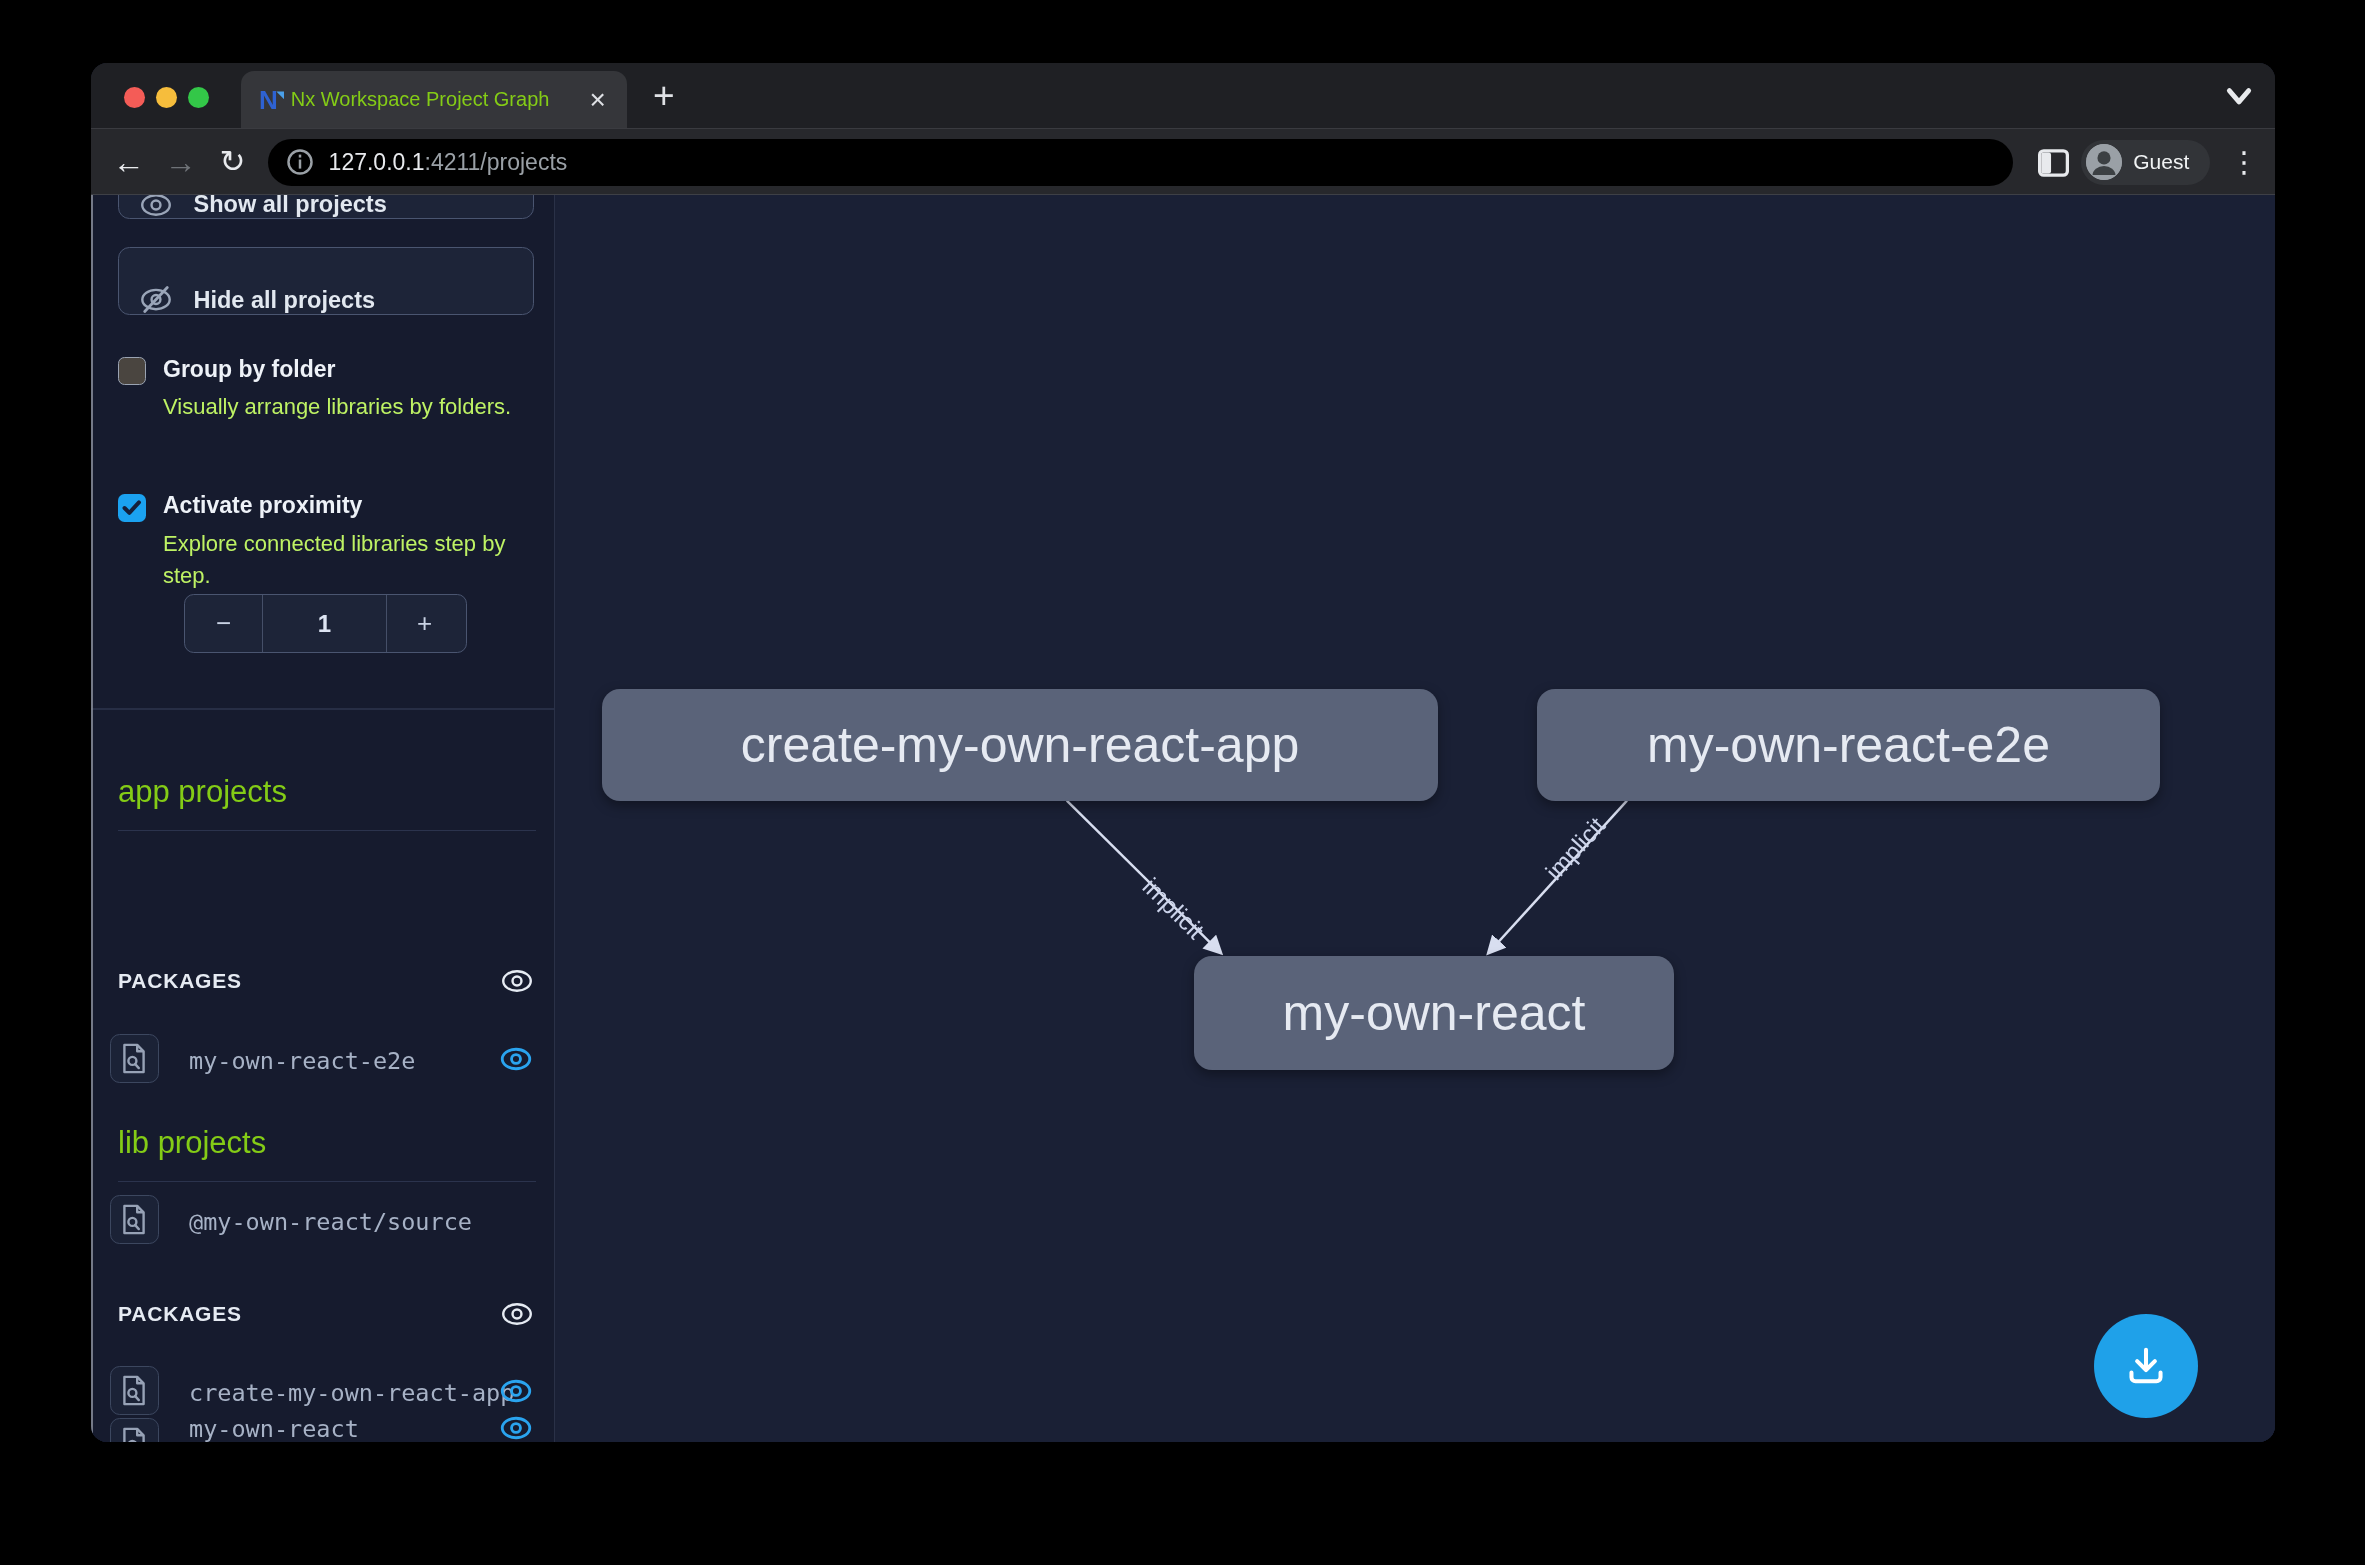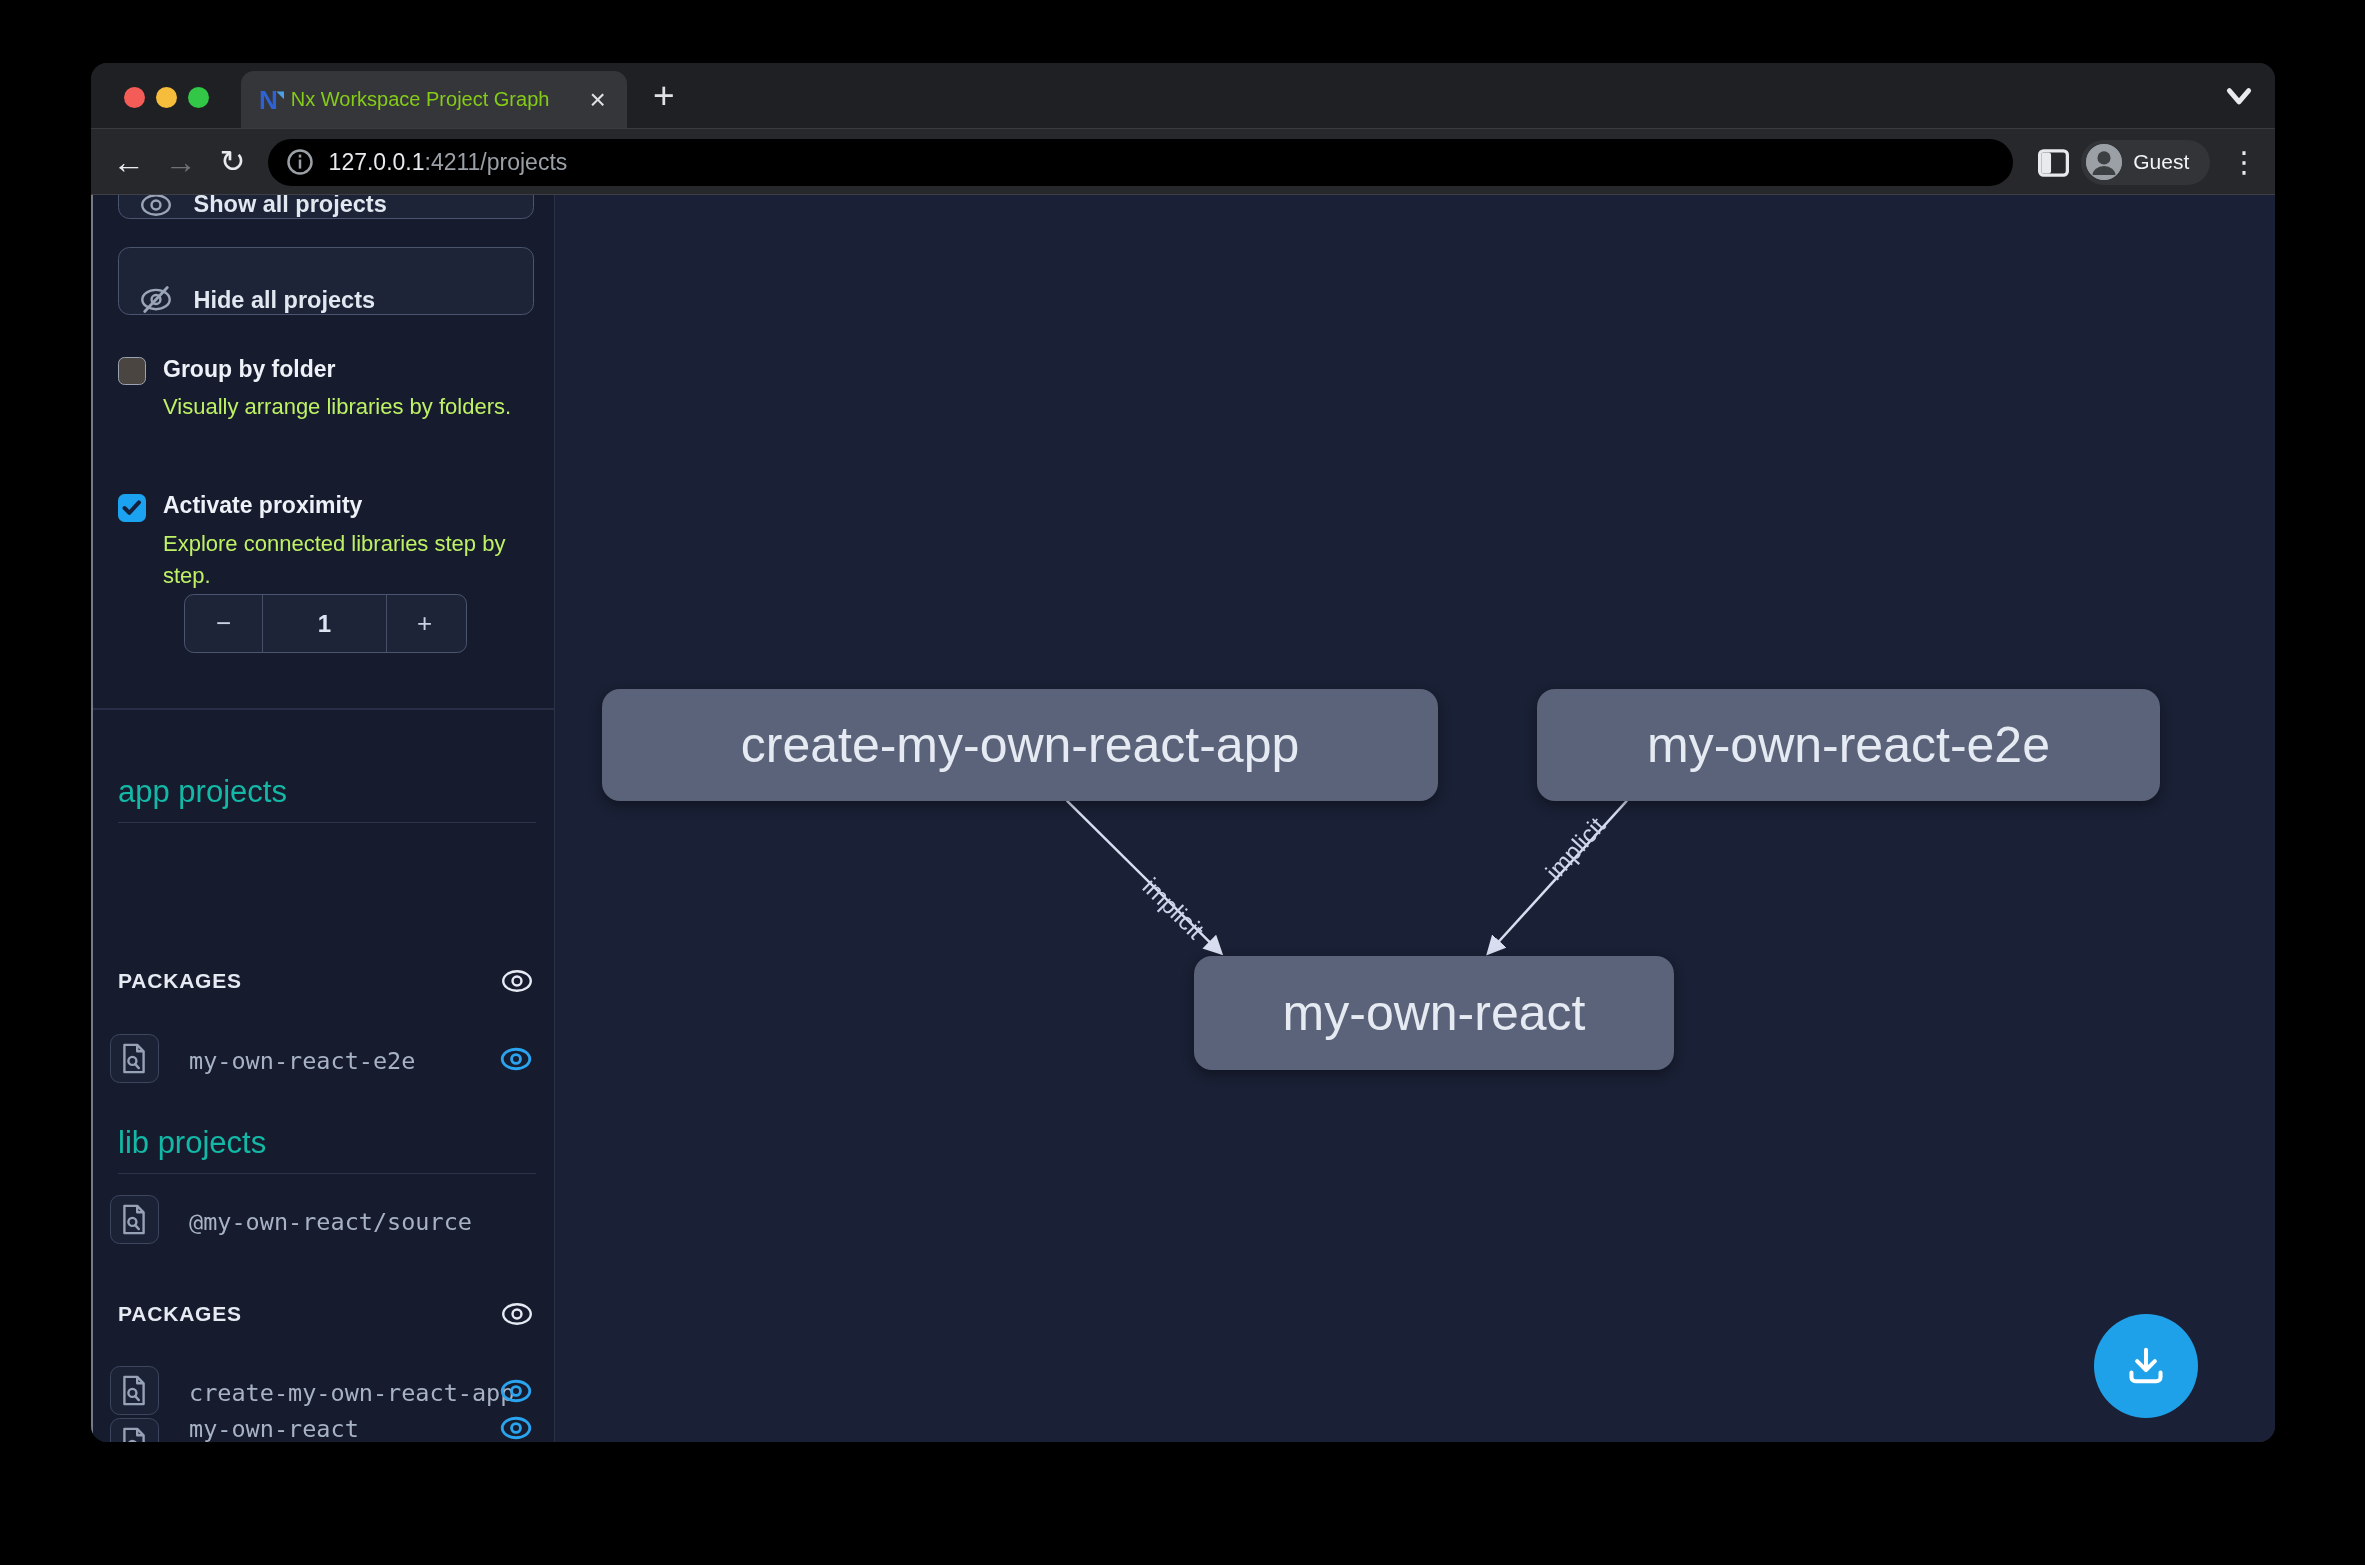--- a/index.html
+++ b/index.html
@@ -63,21 +63,21 @@
   .chk-on { background:#1ba2f0; display:flex; align-items:center; justify-content:center; }
   .chk-label { position:absolute; left:72px; color:#eef2f8; font-size:23px; font-weight:700; }
   .chk-desc { position:absolute; left:72px; width:383px; color:#bef264; font-size:22px; line-height:32px; }
   .stepper { position:absolute; left:93px; top:399px; width:283px; height:59px; background:#1d2438;
              border:1.6px solid #4a5570; border-radius:9.7px; display:flex; overflow:hidden; }
   .stepper .cell { display:flex; align-items:center; justify-content:center; color:#c9d2e4; font-size:26px; }
   .stepper .dec { width:78px; border-right:1.6px solid #454f68; }
   .stepper .val { width:123px; color:#dde4f2; font-weight:700; font-size:24px; }
   .stepper .inc { width:76px; border-left:1.6px solid #454f68; }
   .side-divider { position:absolute; left:0; top:513px; width:100%; height:1.6px; background:#272e45; }
-  .side-h { position:absolute; left:27px; width:418px; color:#14b8a6; font-size:31px; padding-bottom:12px;
+  .side-h { position:absolute; left:27px; width:418px; color:#84cc16; font-size:31px; padding-bottom:20px;
             border-bottom:1.6px solid #2b334d; }
   .pkg-row { position:absolute; left:27px; width:416px; display:flex; align-items:center; }
   .pkg-label { color:#e6ebf3; font-size:21px; font-weight:700; letter-spacing:0.8px; flex:1; }
   .item-icon { position:absolute; left:18.7px; width:49px; height:49px; border:1.6px solid #3c475f;
                background:#1b2236; border-radius:9.7px; display:flex; align-items:center; justify-content:center; }
   .item-name { position:absolute; left:98px; font-family:"DejaVu Sans Mono", monospace; font-size:23.5px; color:#a7b2c6; }
   .row-eye { position:absolute; left:408px; width:34px; height:26px; }
 
   
   .graph { position:absolute; left:465px; top:0; width:1719px; height:1247px; background:#1a2035; }

